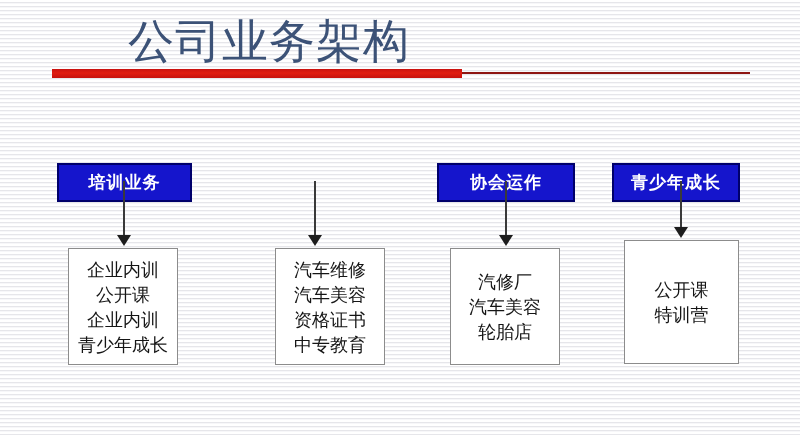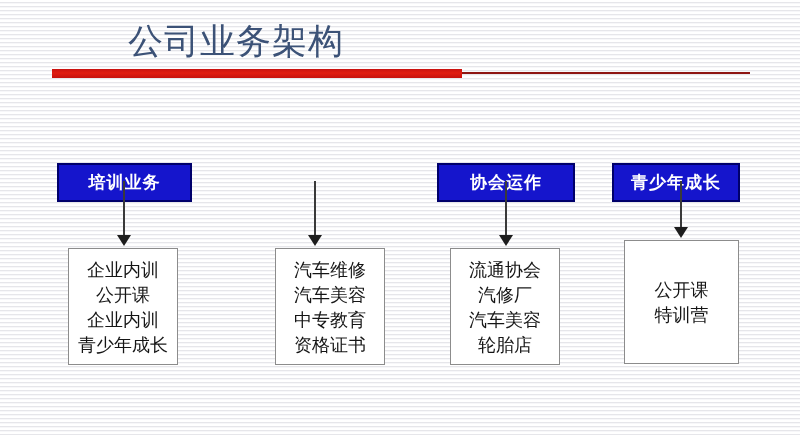--- a/index.html
+++ b/index.html
@@ -33,21 +33,21 @@
       #f7f7f9 4px
     );
   }
 
   
   #title {
     position: absolute;
     left: 128px;
     top: 19px;
     font-family: "DejaVu Serif", "Liberation Serif", serif;
-    font-size: 35px;
+    font-size: 46px;
     line-height: 44px;
     letter-spacing: 1px;
     color: #3c5277;
     white-space: nowrap;
   }
 
   
   #rule-thick {
     position: absolute;
     left: 52px;
@@ -168,31 +168,30 @@
     <span class="line">青少年成长</span>
   </div>
 
   <div class="arrow a1">
     <div class="shaft"></div>
     <div class="head"></div>
   </div>
   <div class="white-box w1">
     <span class="line">汽车维修</span>
     <span class="line">汽车美容</span>
+    <span class="line">资格证书</span>
     <span class="line">中专教育</span>
-    <span class="line">资格证书</span>
   </div>
 
   <div class="blue-box b2">协会运作</div>
   <div class="arrow a2">
     <div class="shaft"></div>
     <div class="head"></div>
   </div>
   <div class="white-box w2">
-    <span class="line">流通协会</span>
     <span class="line">汽修厂</span>
     <span class="line">汽车美容</span>
     <span class="line">轮胎店</span>
   </div>
 
   <div class="blue-box b3">青少年成长</div>
   <div class="arrow a3">
     <div class="shaft"></div>
     <div class="head"></div>
   </div>

